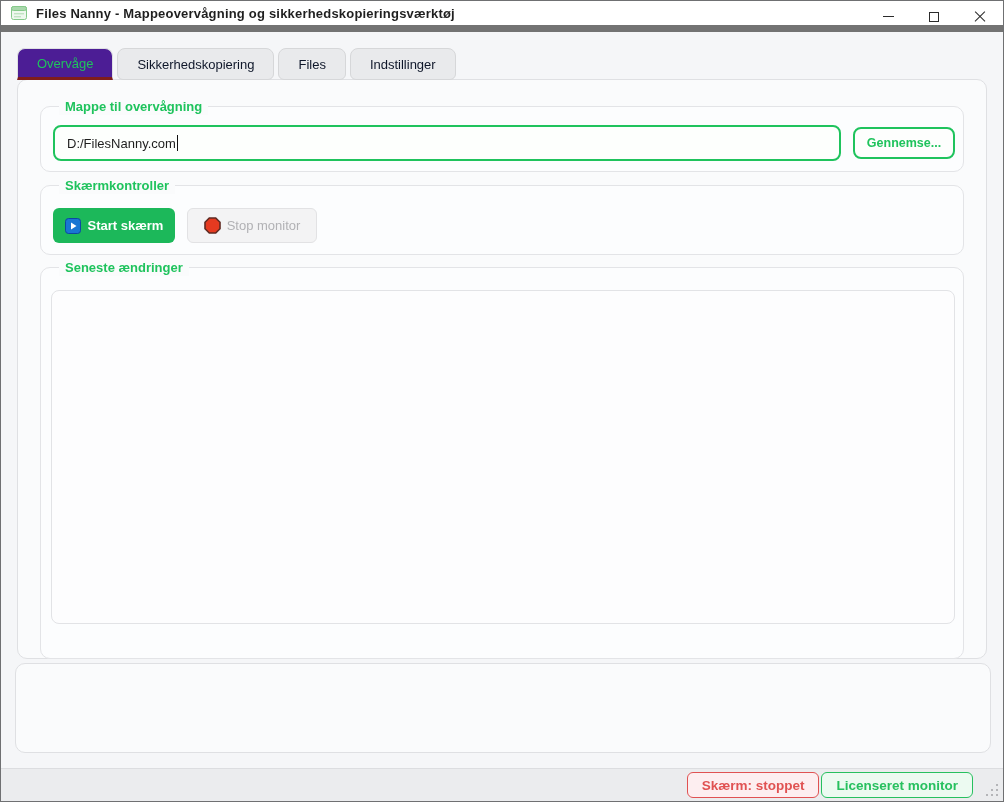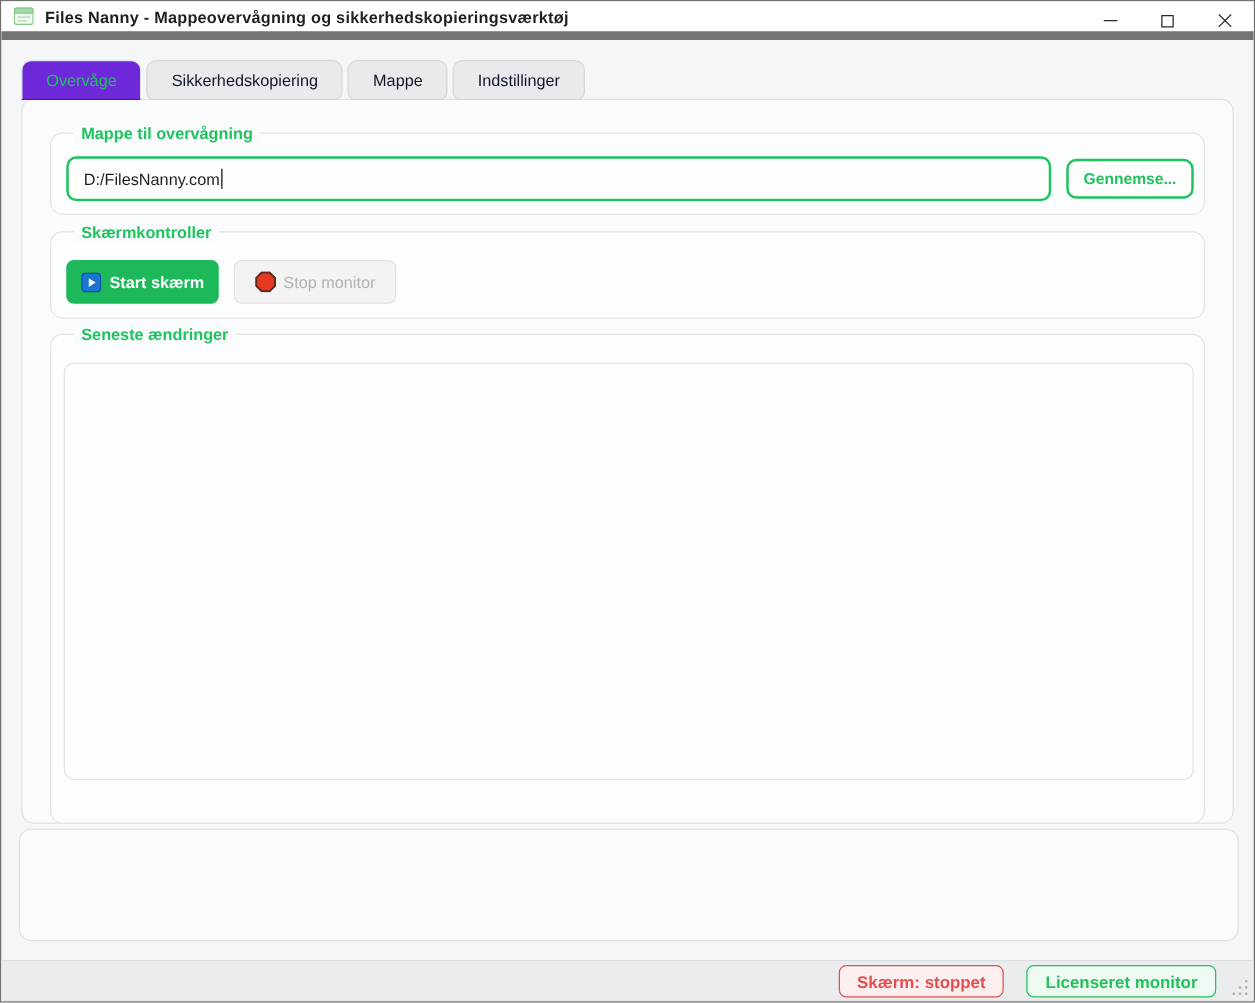--- a/index.html
+++ b/index.html
@@ -27,21 +27,21 @@
   .glyph-min{width:11px;height:1px;background:#2b2b2b;}
   .glyph-max{width:10px;height:10px;border:1px solid #2b2b2b;}
   .glyph-close{position:relative;width:12px;height:12px;}
   .glyph-close:before,.glyph-close:after{content:"";position:absolute;left:-1px;top:5px;width:14px;height:1.2px;background:#2b2b2b;}
   .glyph-close:before{transform:rotate(45deg);}
   .glyph-close:after{transform:rotate(-45deg);}
 
   
   .tabs{position:absolute;left:16px;top:47px;display:flex;gap:4px;z-index:3;}
   .tab{height:32px;padding:0 19px;display:flex;align-items:center;font-size:13px;border-radius:8px 8px 6px 6px;background:#e9eaec;border:1px solid #d6d7d9;color:#0f172a;}
-  .tab.active{background:#6d28d9;border:1px solid var(--border);border-bottom:1px solid #7f1d1d;border-radius:8px 8px 0 0;color:var(--accent);}
+  .tab.active{background:#4c1d95;border:1px solid var(--border);border-bottom:3px solid #7f1d1d;border-radius:8px 8px 0 0;color:var(--accent);}
 
   
   .pane{position:absolute;left:16px;top:78px;width:970px;height:580px;background:var(--pane-bg);border:1px solid var(--border);border-radius:10px;z-index:2;}
 
   .groupbox{position:absolute;left:22px;width:924px;border:1px solid #e3e4e7;border-radius:10px;background:#fcfdfe;}
   .group-label{position:absolute;top:-9px;left:18px;padding:0 6px;background:var(--pane-bg);font-size:13px;font-weight:700;color:var(--accent);line-height:17px;}
 
   .gb-folder{top:26px;height:66px;}
   .text-input{position:absolute;left:12px;top:18px;width:788px;height:36px;border:2px solid var(--accent);border-radius:8px;background:#fdfffd;display:flex;align-items:center;padding:0 12px;font-size:13px;color:#1e1e1e;cursor:text;}
   .caret{display:inline-block;width:1px;height:16px;background:#111;margin-left:1px;}
@@ -51,21 +51,21 @@
   .start-btn{position:absolute;left:12px;top:22px;width:122px;height:35px;background:var(--btn-green);border:none;border-radius:6px;color:#fff;font-size:13px;font-weight:700;display:flex;align-items:center;justify-content:center;gap:7px;cursor:pointer;}
   .stop-btn{position:absolute;left:146px;top:22px;width:130px;height:35px;background:#f3f3f4;border:1px solid #e2e2e4;border-radius:6px;color:#b1b1b4;font-size:13px;display:flex;align-items:center;justify-content:center;gap:6px;cursor:default;}
 
   .gb-changes{top:187px;height:392px;}
   .changes-list{position:absolute;left:10px;top:22px;width:904px;height:334px;background:#fdfdfe;border:1px solid #e2e3e6;border-radius:8px;}
 
   
   .log-panel{position:absolute;left:14px;top:662px;width:976px;height:90px;background:var(--pane-bg);border:1px solid var(--border);border-radius:10px;}
 
   
-  .statusbar{position:absolute;left:0;right:0;bottom:0;top:767px;background:#ebecee;border-top:1px solid #dcdde0;display:flex;align-items:center;justify-content:flex-end;gap:18px;padding-right:30px;text-align:center;}
+  .statusbar{position:absolute;left:0;right:0;bottom:0;top:767px;background:#ebecee;border-top:1px solid #dcdde0;display:flex;align-items:center;justify-content:flex-end;gap:2px;padding-right:30px;text-align:center;}
   .badge{height:26px;padding:0 14px;display:flex;align-items:center;border-radius:6px;font-size:13.5px;font-weight:700;}
   .badge.stopped{color:var(--danger);border:1px solid var(--danger);background:var(--danger-bg);}
   .badge.license{color:var(--ok-green);border:1px solid var(--ok-green);background:var(--ok-bg);}
   .resize-grip{position:absolute;right:5px;bottom:5px;width:14px;height:14px;}
   .resize-grip i{position:absolute;width:2px;height:2px;background:#b4b5b8;}
 </style>
 </head>
 <body>
 
 <div class="window">
@@ -87,21 +87,21 @@
         </div>
       <div class="win-btn">
           <span class="glyph-close"></span>
         </div>
     </div>
   </div>
 
   <div class="tabs">
     <div class="tab active">Overvåge</div>
     <div class="tab">Sikkerhedskopiering</div>
-    <div class="tab">Mappe</div>
+    <div class="tab">Files</div>
     <div class="tab">Indstillinger</div>
   </div>
 
   <div class="pane">
 
     <div class="groupbox gb-folder">
       <span class="group-label">Mappe til overvågning</span>
       <div class="text-input">
         <span>D:/FilesNanny.com</span>
           <span class="caret"></span>

